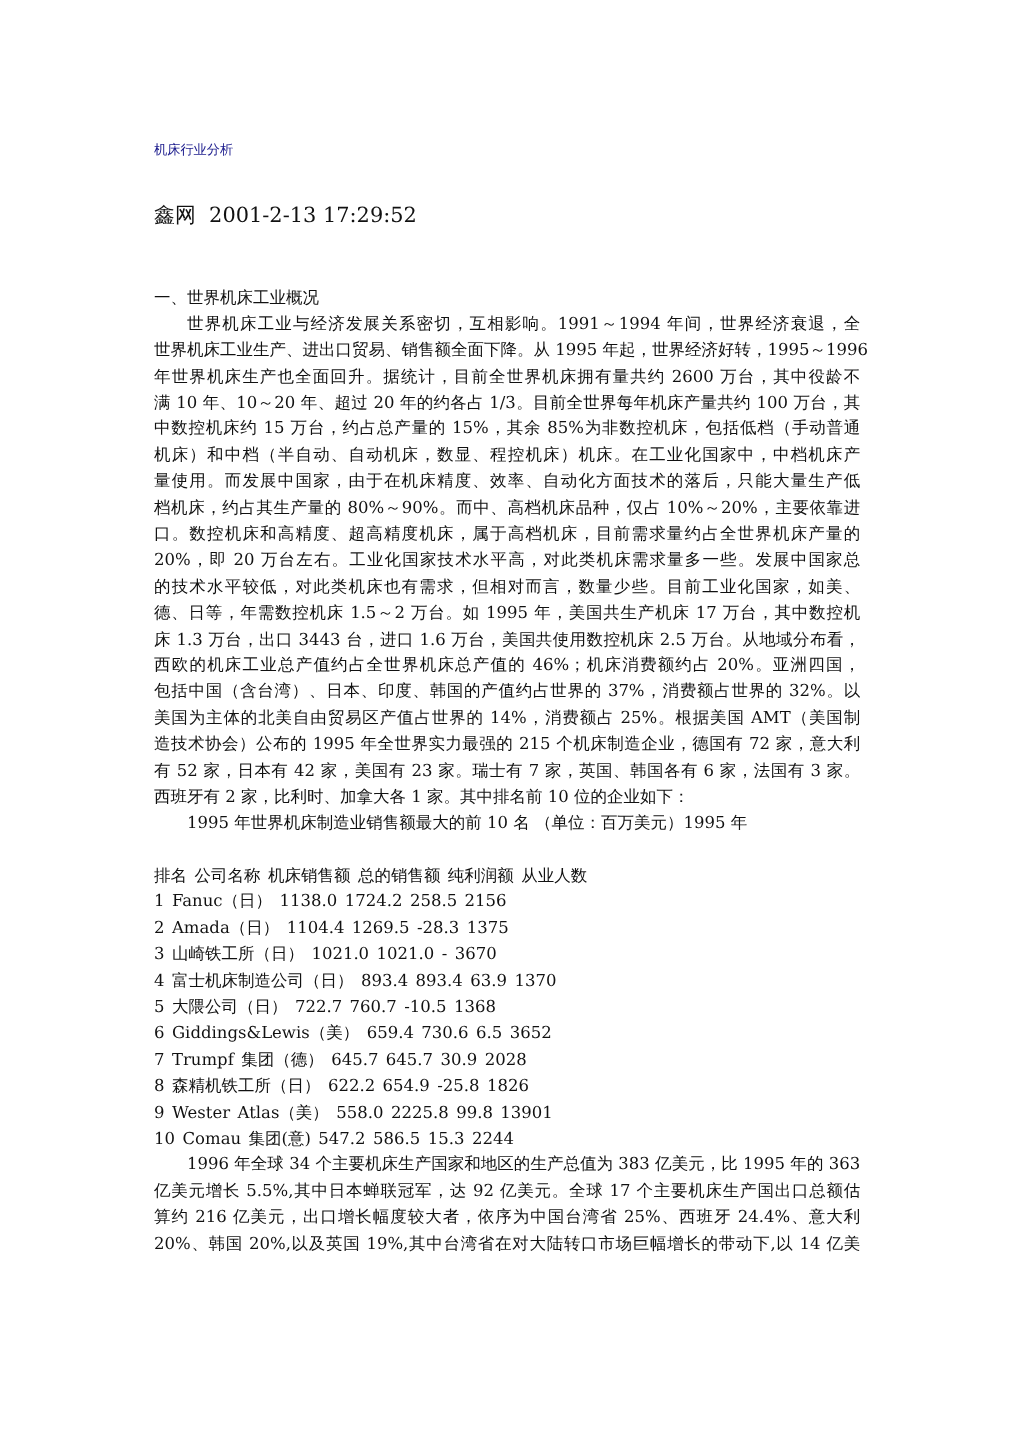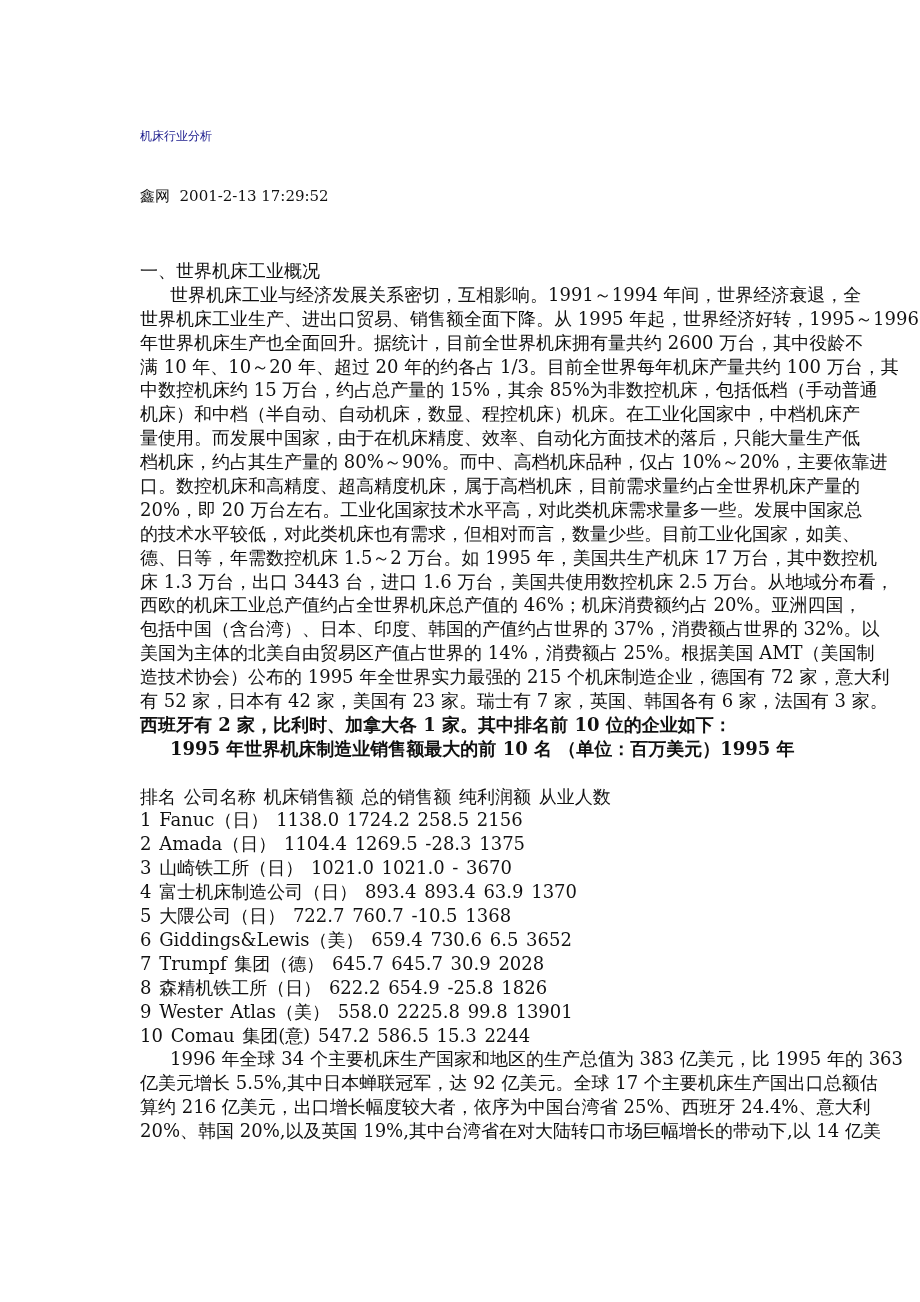--- a/index.html
+++ b/index.html
@@ -29,43 +29,42 @@
       font-size: 12px;
       color: #1a1a8c;
       white-space: nowrap;
       letter-spacing: 0px;
       line-height: 28px;
     }
     .meta {
       position: absolute;
       top: 186px;
       left: 0;
-      font-size: 15px;
+      font-size: 19px;
       line-height: 20px;
       white-space: nowrap;
     }
     .body-text {
       position: absolute;
       top: 259px;
       left: 0;
       width: 642px;
-      font-size: 18px;
+      font-size: 15px;
       line-height: 23.9px;
     }
     .line {
       display: block;
       white-space: nowrap;
       text-align: justify;
       text-align-last: justify;
       height: 23.9px;
       overflow: visible;
     }
     .line.last {
       text-align-last: left;
-      font-weight: bold;
     }
     .line.indent {
       padding-left: 30px;
     }
     .heading {
       text-align-last: left;
     }
     .blank {
       height: 23.9px;
     }

